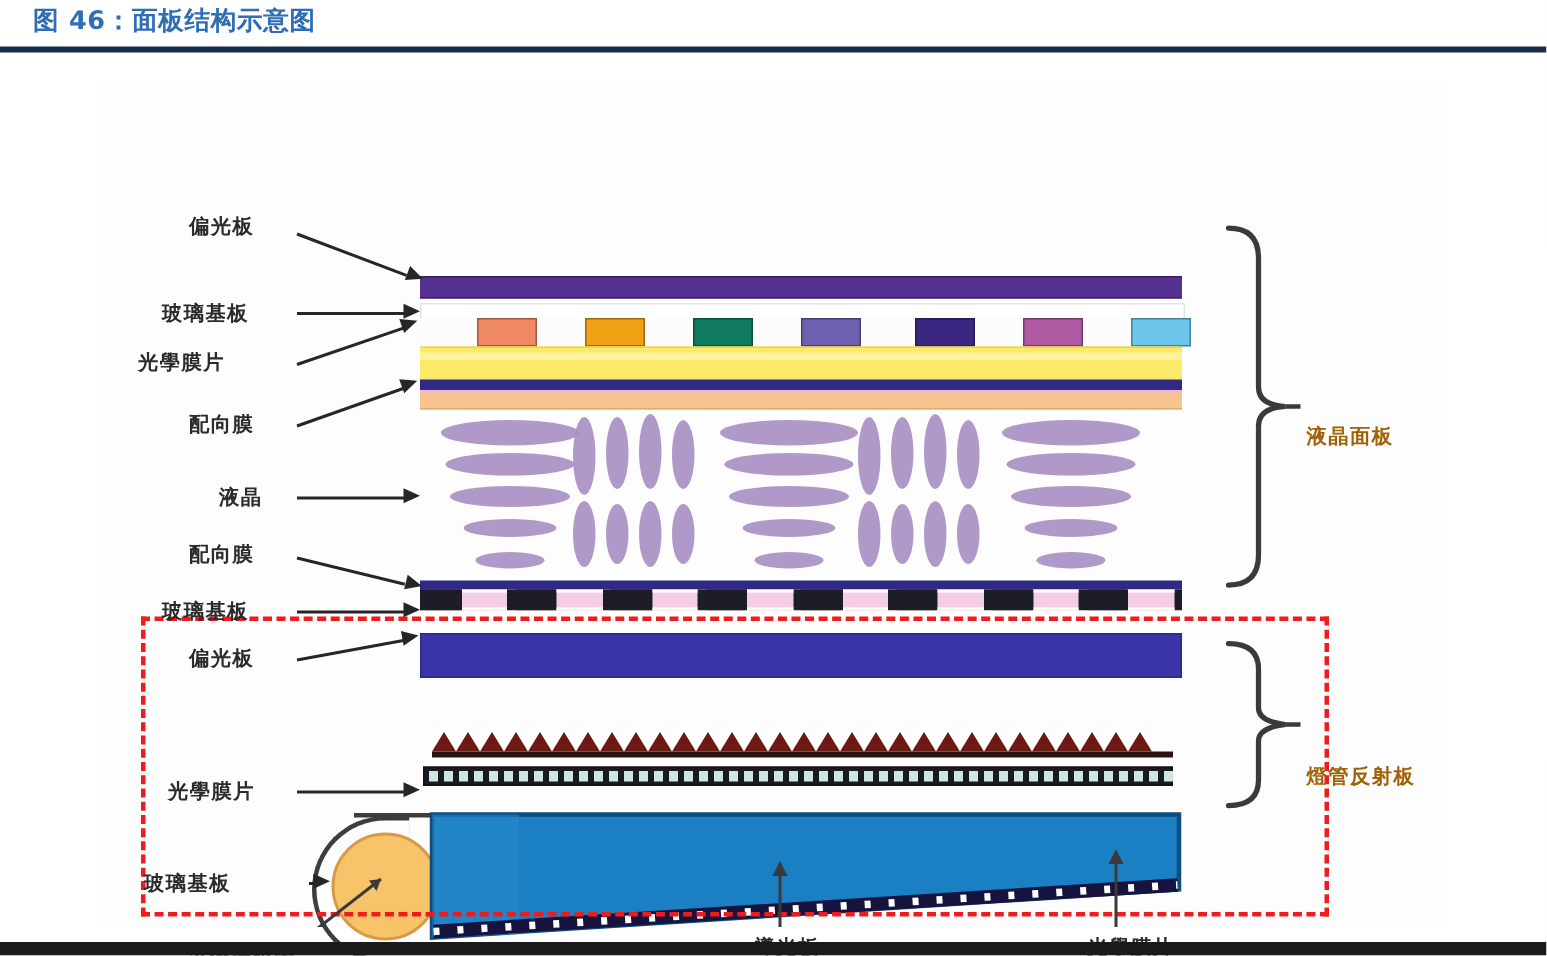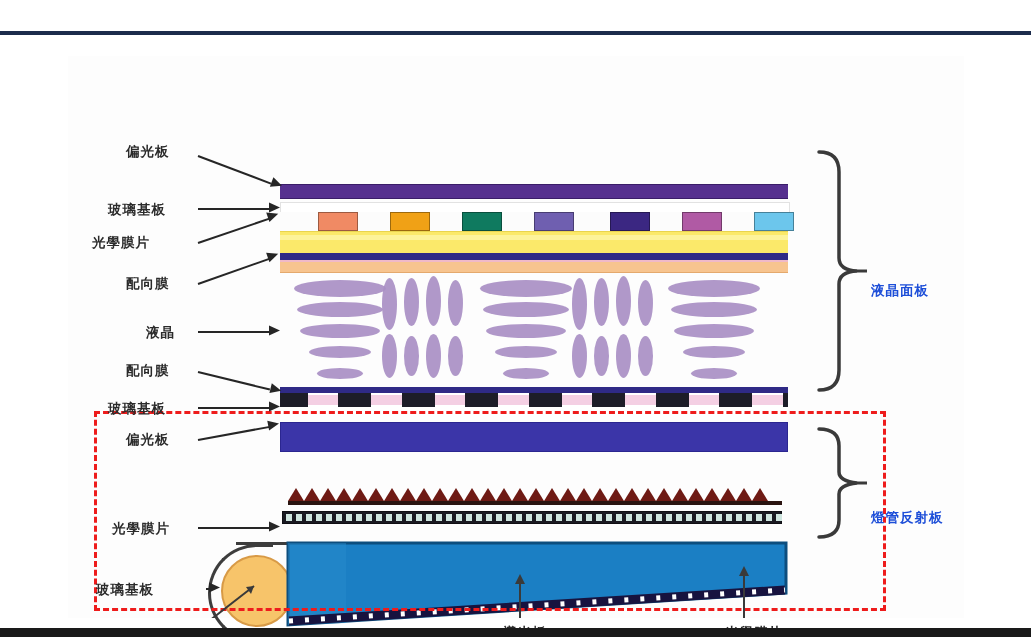--- a/index.html
+++ b/index.html
@@ -92,34 +92,35 @@
   .refl-lip{position:absolute;height:3px;background:#3d3d3d;}
 
   
   .lgp-wrap{position:absolute;}
   .lgp{width:100%;height:100%;}
 
   
   .red-box{
     position:absolute;border:3px dashed #ee1c1c;box-sizing:border-box;
   }
-  .brace-lbl{position:absolute;font-size:13.5px;font-weight:bold;color:#1d4ed8;white-space:nowrap;letter-spacing:1px;}
+  .brace-lbl{position:absolute;font-size:13.5px;font-weight:bold;color:#a16207;white-space:nowrap;letter-spacing:1px;}
 
   
   .watermark{
     position:absolute;left:812px;top:586px;
     font-size:24px;font-weight:bold;color:#1c1c1c;
     letter-spacing:1px;white-space:nowrap;
   }
 </style>
 </head>
 <body>
 
 <div id="root">
 
+  <div class="fig-title">图 46：面板结构示意图</div>
   <div class="title-rule"></div>
 
   <div class="diagram">
 
     <div class="layer pol-top" style="left:212px;top:128px;width:508px;height:13px;"></div>
 
     <div class="layer glass-top" style="left:212px;top:146px;width:508px;height:9px;"></div>
 
     <div class="layer cf-strip" style="left:212px;top:156px;width:508px;height:19px;">
       <div id="cf-holder" style="position:absolute;inset:0;">

